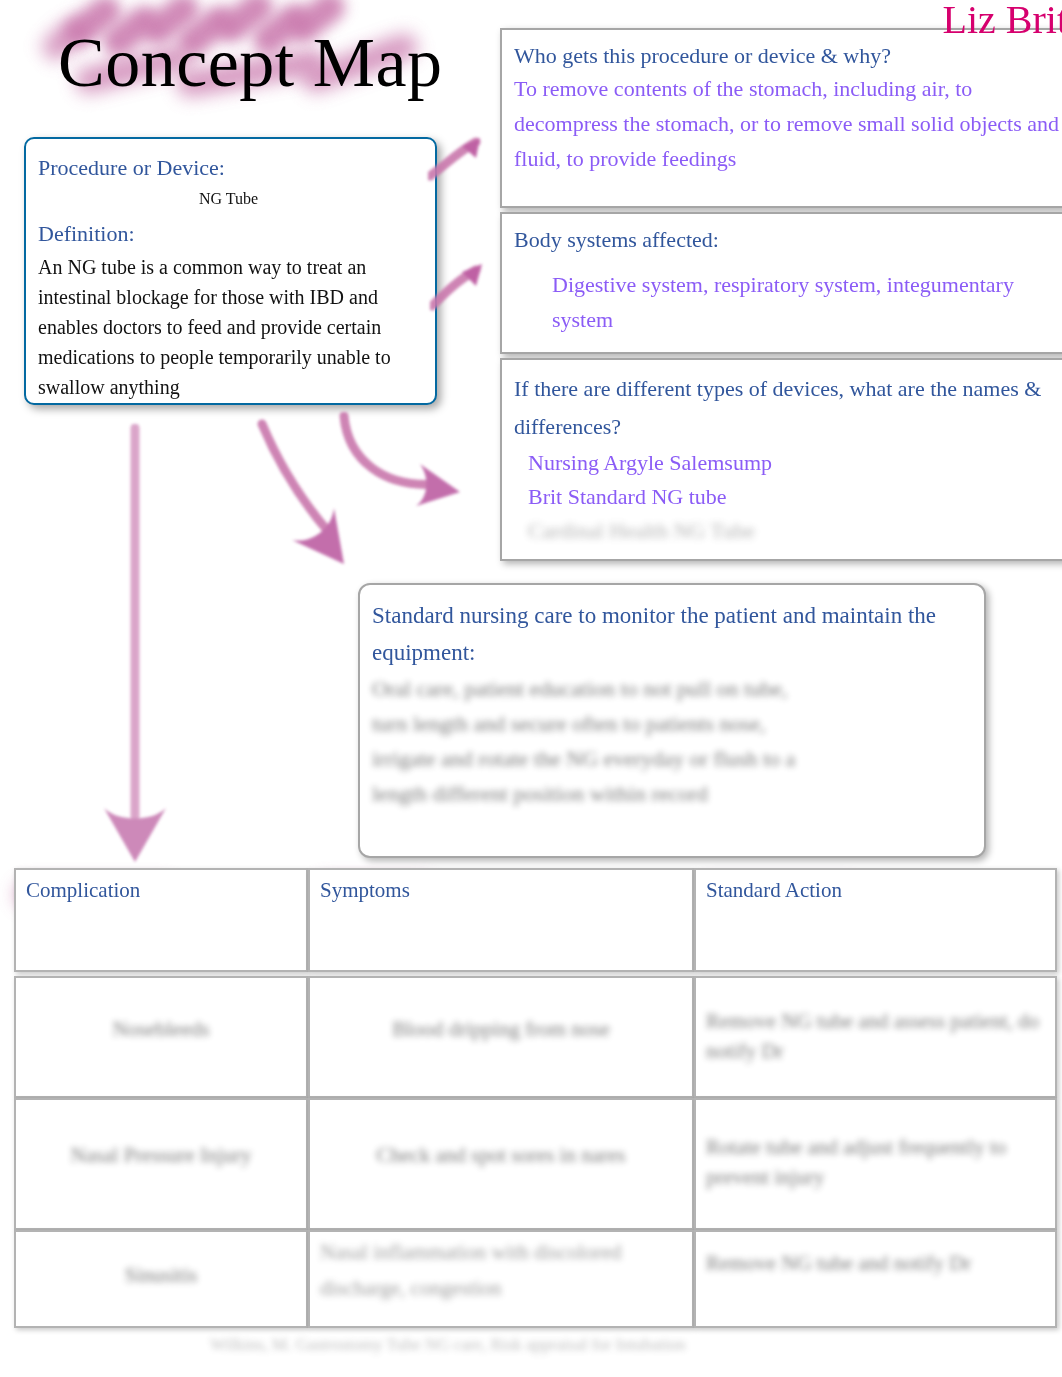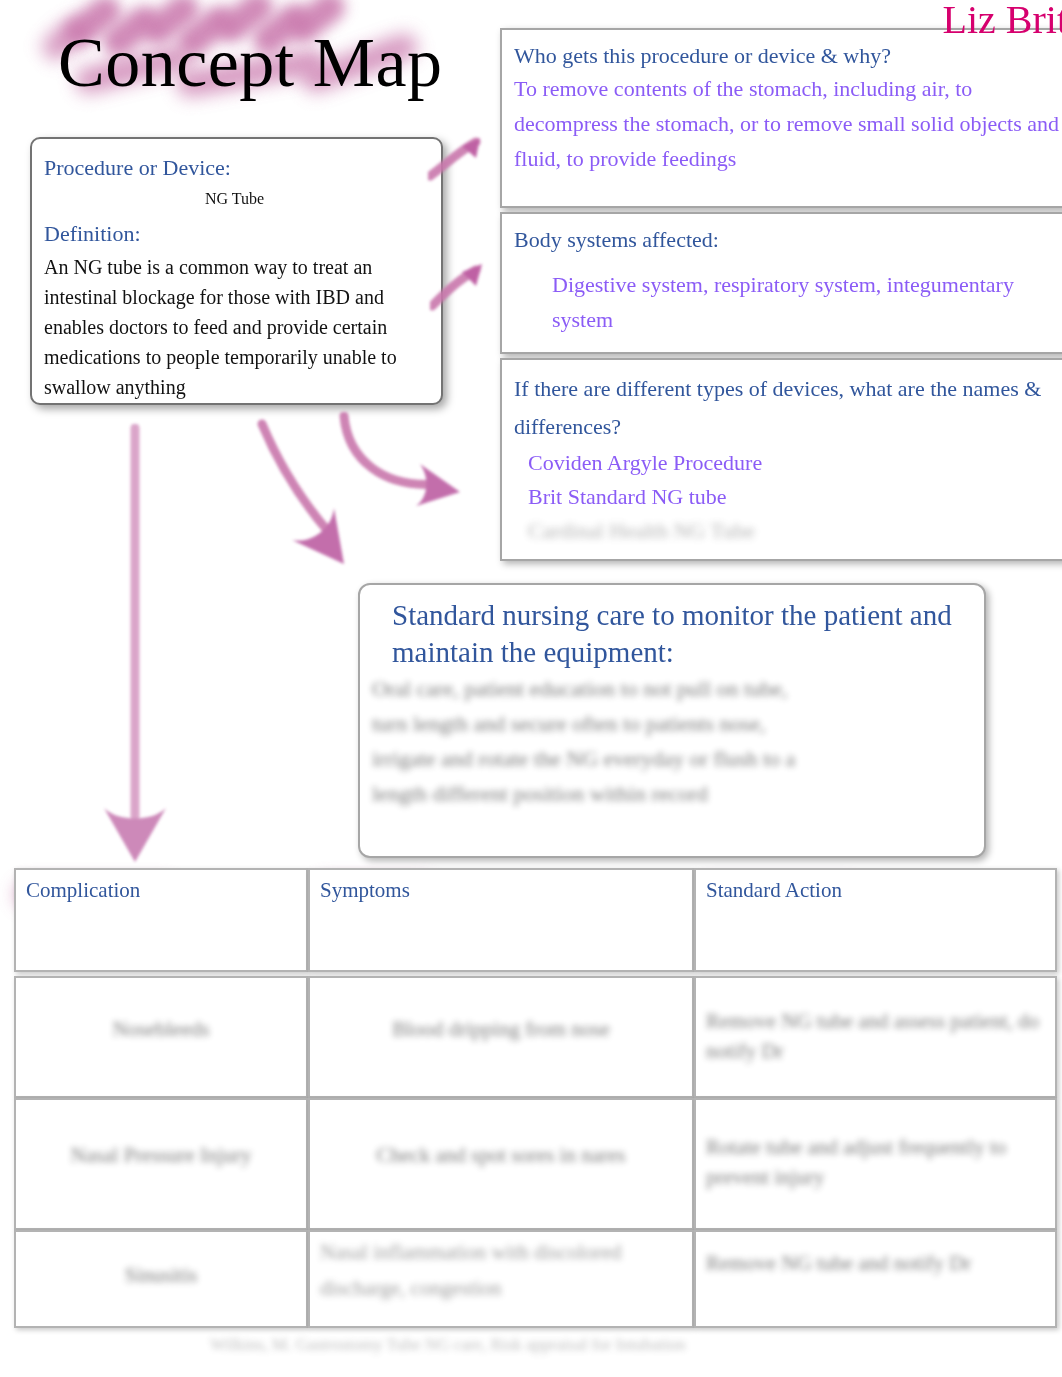--- a/index.html
+++ b/index.html
@@ -46,23 +46,23 @@
     border:2px solid #a6a6a6;
     box-shadow:3px 3px 7px rgba(0,0,0,.30);
     box-sizing:border-box;
   }
 
   .q{color:#31569c;}
   .ans{color:#8b5cf6;}
 
   
   #defbox{
-    left:30px;top:137px;width:413px;height:268px;
+    left:24px;top:137px;width:413px;height:268px;
     border-radius:10px;
-    border:2px solid #737373;
+    border:2px solid #0369a1;
     box-shadow:4px 4px 9px rgba(0,0,0,.35);
     overflow:hidden;
   }
   #defbox .inner{padding:14px 16px 0 12px;}
   #defbox .lbl{font-size:22px;line-height:30px;}
   #defbox .val{font-size:16px;line-height:30px;text-align:center;color:#101010;margin-top:1px;}
   #defbox .lbl2{font-size:22px;line-height:32px;margin-top:4px;}
   #defbox .body{font-size:20px;line-height:30px;color:#111;margin-top:2px;}
 
   
@@ -76,21 +76,21 @@
   .p.tight{line-height:34px;}
   .indent{padding-left:38px;}
   .indent2{padding-left:14px;}
 
   
   #carebox{
     left:358px;top:583px;width:628px;height:275px;
     border-radius:12px;border:2px solid #a6a6a6;
   }
   #carebox .inner{padding:12px 18px 0 12px;}
-  #carebox .h{font-size:29px;line-height:37px;margin-left:20px;}
+  #carebox .h{font-size:23px;line-height:37px;}
 
   
   .blur{filter:blur(3.1px);opacity:.62;color:#2b2b2b;}
   .blur2{filter:blur(3.4px);opacity:.5;color:#3a3a3a;}
   .blur3{filter:blur(3.6px);opacity:.42;color:#4a4a4a;}
 
   
   .arrow{position:absolute;pointer-events:none;filter:blur(1.6px);opacity:.9;}
 
   
@@ -163,21 +163,21 @@
   <div class="box" id="bodybox">
     <div class="inner">
       <div class="h q">Body systems affected:</div>
       <div class="p ans indent" style="margin-top:12px;">Digestive system, respiratory system, integumentary system</div>
     </div>
   </div>
 
   <div class="box" id="typesbox">
     <div class="inner">
       <div class="h q" style="line-height:38px;">If there are different types of devices, what are the names &amp; differences?</div>
-      <div class="p tight ans indent2">Coviden Argyle Procedure</div>
+      <div class="p tight ans indent2">Nursing Argyle Salemsump</div>
       <div class="p tight ans indent2">Brit Standard NG tube</div>
       <div class="p tight blur3 indent2">Cardinal Health NG Tube</div>
     </div>
   </div>
 
   <svg class="arrow" style="left:98px;top:424px;" width="92" height="445" viewBox="0 0 92 445">
     <path d="M37,4 L37,392" stroke="#d79cc4" stroke-width="9" fill="none" stroke-linecap="round"></path>
     <path d="M37,438 L6,384 C20,398 54,398 68,384 Z" fill="#c87db2"></path>
   </svg>
 

